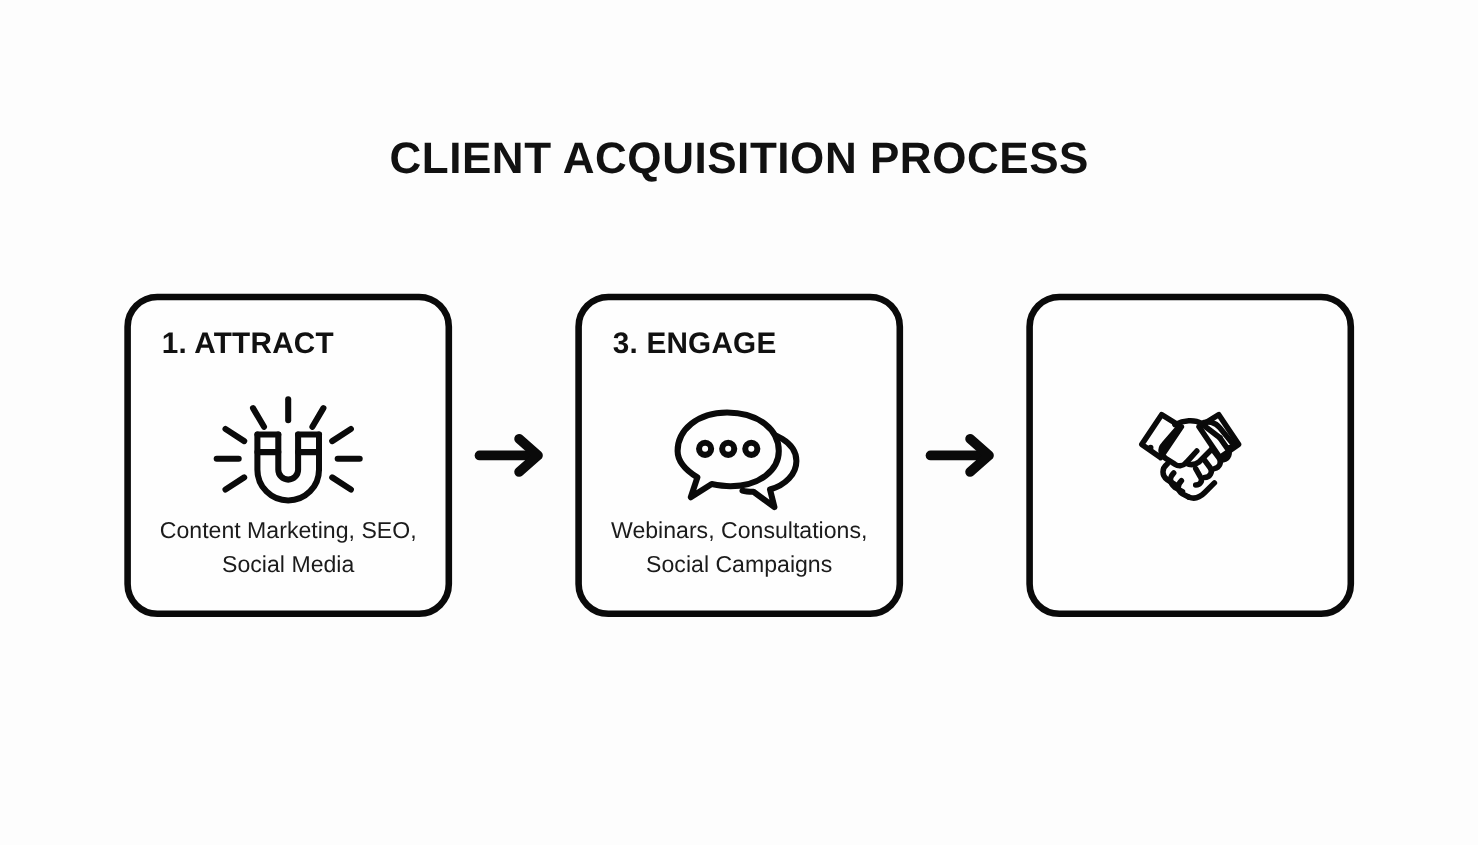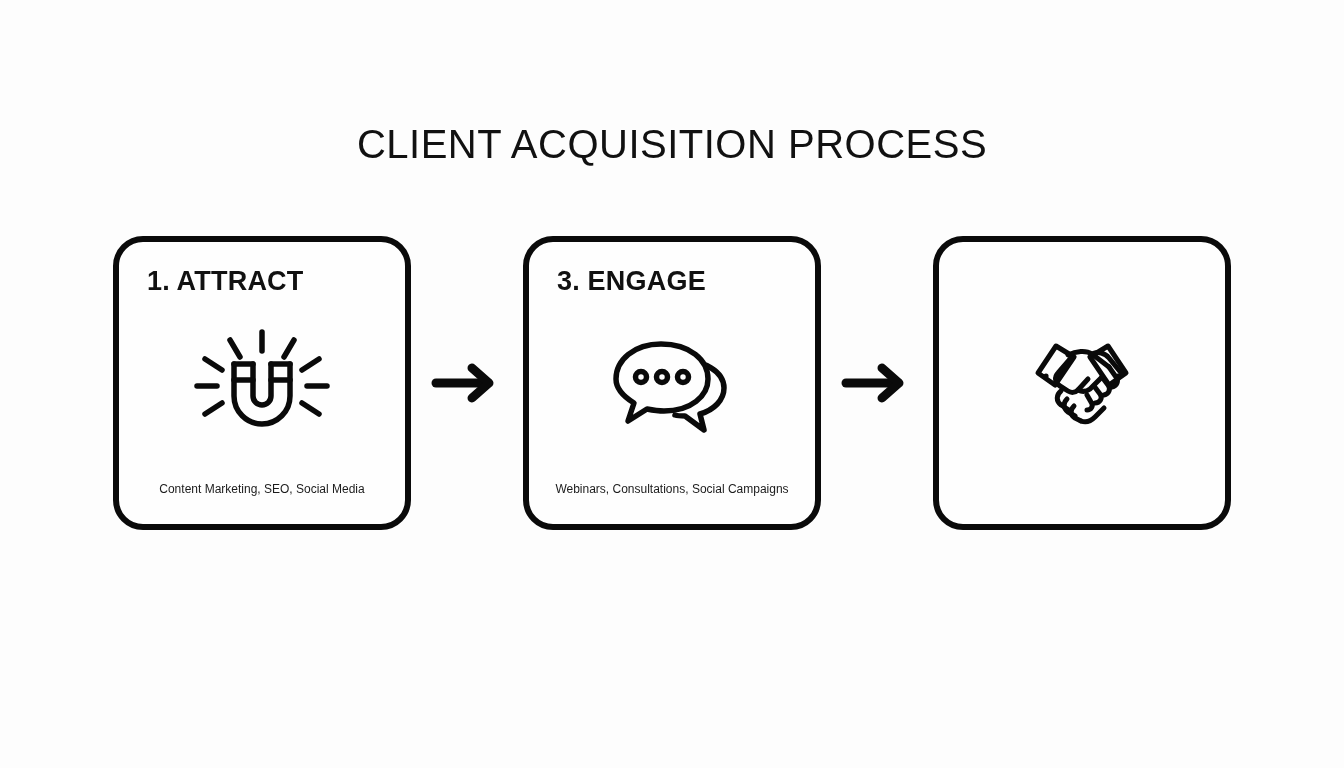--- a/index.html
+++ b/index.html
@@ -23,31 +23,31 @@
   }
 
   
   .diagram-title {
     position: absolute;
     top: 122px;
     left: 0;
     width: 1344px;
     text-align: center;
     font-size: 40px;
-    font-weight: 400;
+    font-weight: 700;
     letter-spacing: 0.5px;
     color: #111111;
     font-family: "Liberation Sans", sans-serif;
     white-space: nowrap;
   }
 
   
   .flow-row {
     position: absolute;
-    top: 236px;
+    top: 267px;
     left: 113px;
     width: 1118px;
     height: 294px;
     display: flex;
     align-items: center;
     justify-content: space-between;
   }
 
   
   .step-card {
@@ -85,21 +85,21 @@
     justify-content: center;
   }
   .step-icon svg { display: block; }
 
   .step-desc {
     position: absolute;
     bottom: 26px;
     left: 14px;
     right: 14px;
     text-align: center;
-    font-size: 12px;
+    font-size: 21px;
     font-weight: 400;
     line-height: 1.45;
     color: #1b1b1b;
   }
 
   
   .flow-arrow {
     width: 74px;
     height: 46px;
     display: flex;

